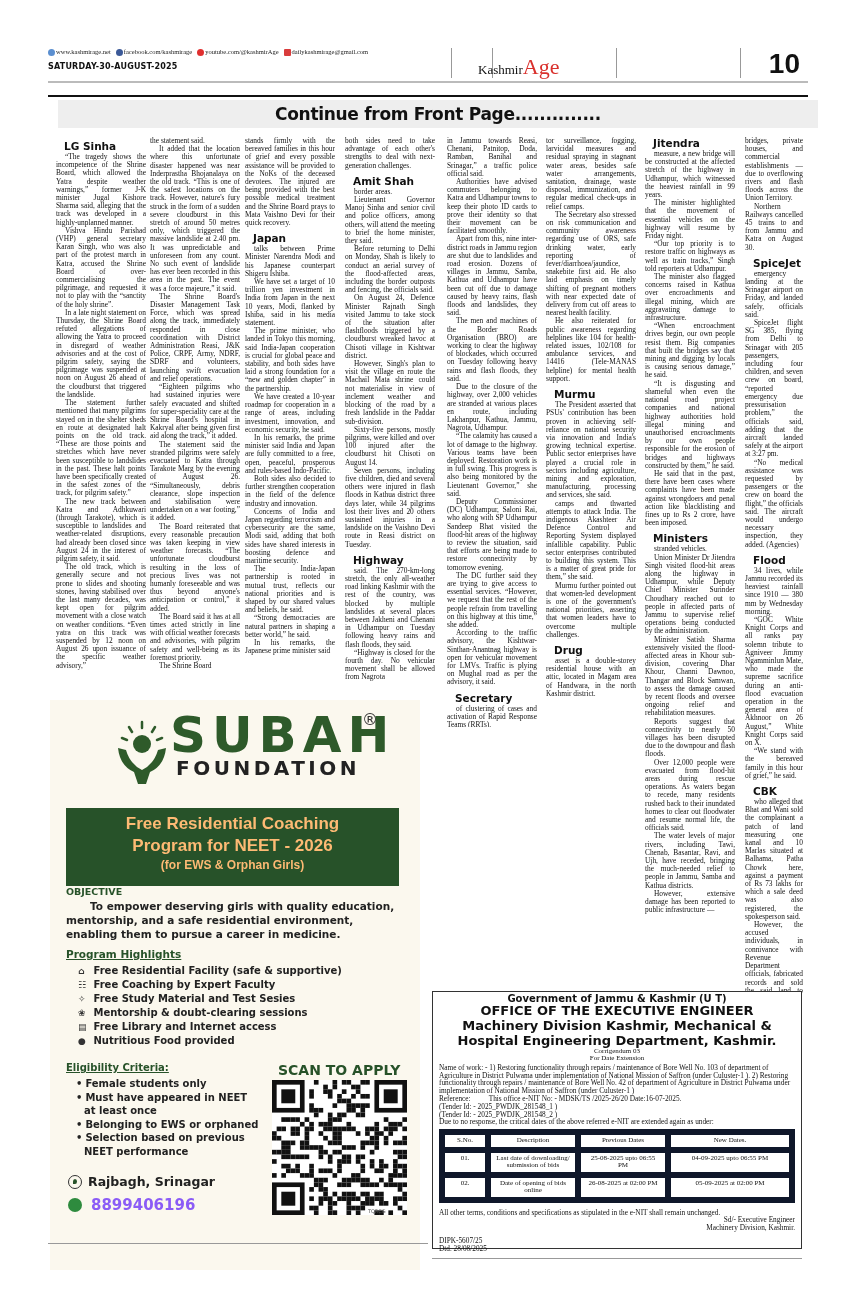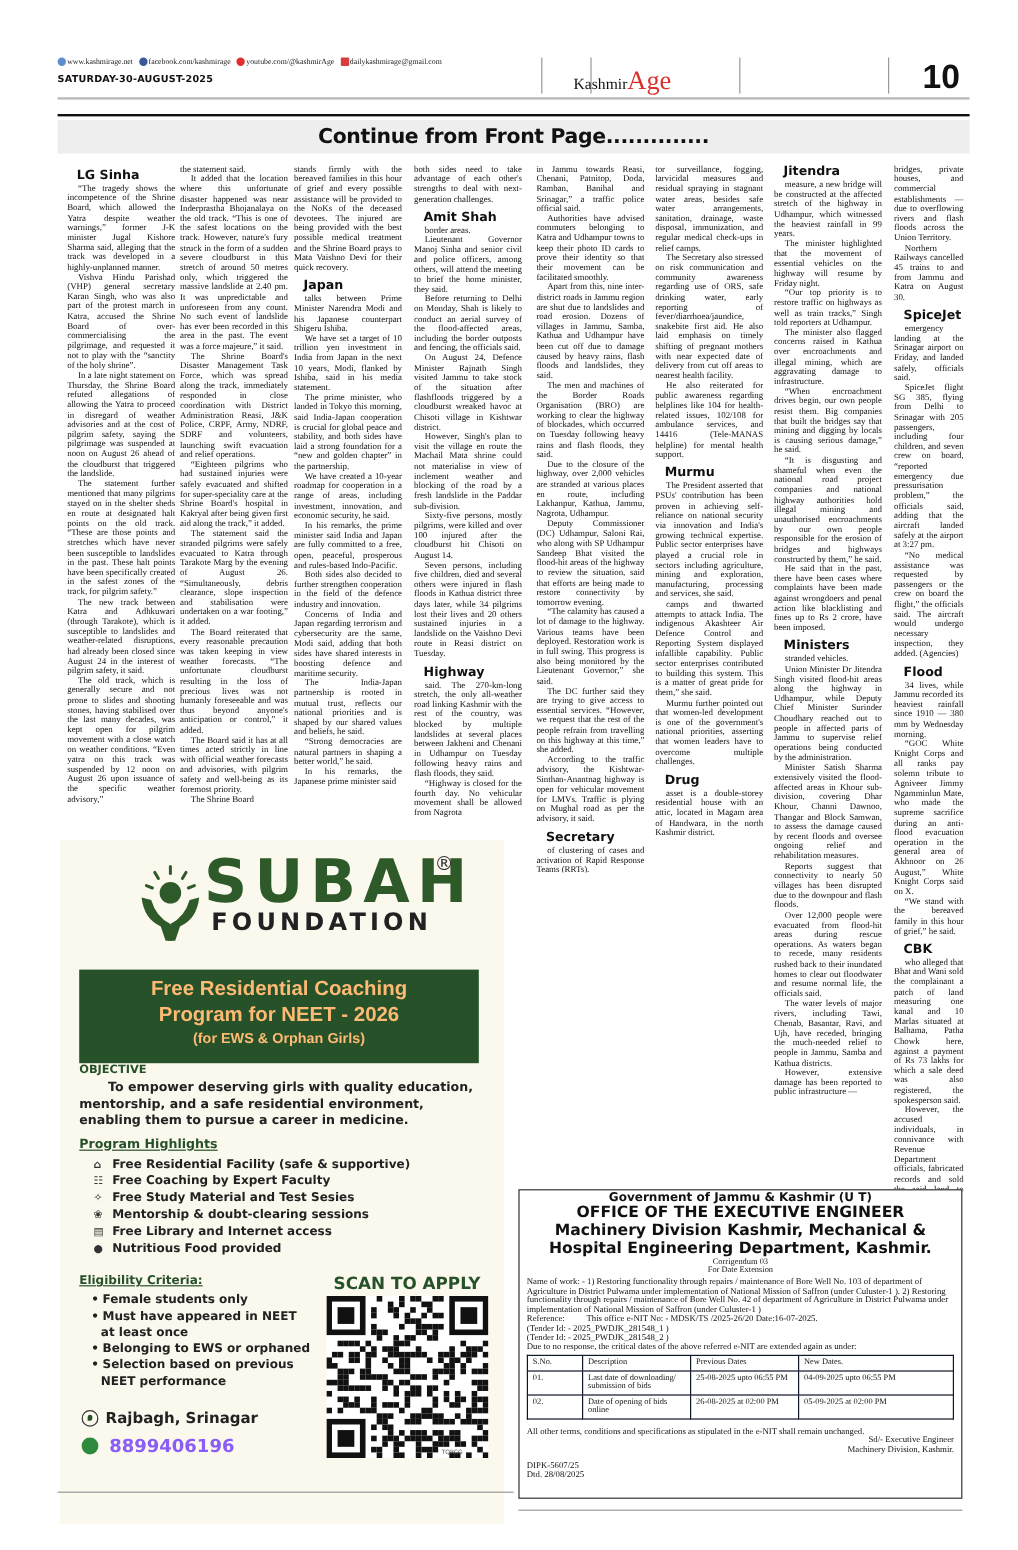--- a/index.html
+++ b/index.html
@@ -15,21 +15,21 @@
   .mh-vr2 { position: absolute; left: 444px; top: 0; height: 30px; border-left: 1px solid #999; }
   .mh-logo { position: absolute; left: 430px; top: 6px; font-family: "Liberation Serif", serif; white-space: nowrap; }
   .mh-logo .k { font-size: 13px; color: #111; }
   .mh-logo .a { font-size: 22px; color: #d9302c; }
   .mh-vr3 { position: absolute; left: 568px; top: 0; height: 30px; border-left: 1px solid #999; }
   .mh-vr4 { position: absolute; left: 692px; top: 0; height: 30px; border-left: 1px solid #999; }
   .mh-page { position: absolute; right: 8px; top: 0px; font-family: "Liberation Sans", sans-serif; font-size: 28px; font-weight: bold; }
   .mh-rule { position: absolute; left: 0; top: 33px; width: 760px; border-top: 2px solid #bbb; }
   .top-rule { position: absolute; left: 48px; top: 95px; width: 760px; border-top: 2px solid #111; }
 
-  .banner { position: absolute; left: 48px; top: 100px; width: 760px; height: 28px; background: #eee; text-align: center; font-family: "DejaVu Sans", sans-serif; font-weight: bold; font-size: 17px; line-height: 28px; letter-spacing: -0.3px; }
+  .banner { position: absolute; left: 58px; top: 100px; width: 760px; height: 28px; background: #eee; text-align: center; font-family: "DejaVu Sans", sans-serif; font-weight: bold; font-size: 17px; line-height: 28px; letter-spacing: -0.3px; }
 
   .col { position: absolute; font-size: 7.4px; line-height: 8.2px; text-align: justify; hyphens: auto; }
   .col p { text-indent: 9px; }
   .col h3 { font-family: "DejaVu Sans", sans-serif; font-weight: bold; font-size: 10.5px; line-height: 13px; margin: 5px 0 0 8px; text-align: left; }
   .col h3.first { margin-top: 0; }
   .c1 { left: 56px; top: 140px; width: 80px; }
   .c2 { left: 146px; top: 137px; width: 80px; }
   .c3 { left: 245px; top: 137px; width: 89px; }
   .c4 { left: 344px; top: 137px; width: 87px; }
   .c5 { left: 450px; top: 137px; width: 89px; }
@@ -66,21 +66,21 @@
   .ad-qr-label { position: absolute; left: 318px; top: 508px; font-family: "DejaVu Sans", sans-serif; font-size: 5px; color: #555; }
   .ad-bottom-rule { position: absolute; left: 48px; top: 1243px; width: 380px; border-top: 1.5px solid #999; }
 
   
   .notice { position: absolute; left: 432px; top: 991px; width: 370px; height: 258px; border: 1px solid #333; background: #fff; font-family: "Liberation Serif", serif; font-size: 7.3px; line-height: 7.8px; }
   .n-gov { text-align: center; font-family: "DejaVu Sans", sans-serif; font-weight: bold; font-size: 10px; margin-top: 3px; }
   .n-title { text-align: center; font-family: "DejaVu Sans", sans-serif; font-weight: bold; font-size: 13px; line-height: 15px; }
   .n-sub { text-align: center; font-size: 7px; line-height: 7.5px; }
   .n-body { padding: 1px 6px 0 6px; }
   .n-table { margin: 3px 6px 0 6px; border-collapse: collapse; width: 356px; font-size: 7px; line-height: 7.5px; }
-  .n-table td, .n-table th { border: 1px solid #0f172a; padding: 2px 4px; text-align: left; font-weight: normal; vertical-align: top; }
+  .n-table td, .n-table th { border: 6px solid #0f172a; padding: 2px 4px; text-align: center; font-weight: normal; vertical-align: top; }
   .n-foot { padding: 6px 6px 0 6px; }
   .n-sig { text-align: right; padding-right: 6px; }
   .n-ref { padding: 5px 6px 0 6px; }
   .notice-rule { position: absolute; left: 432px; top: 1258px; width: 370px; border-top: 1px solid #999; }
 </style>
 </head>
 <body>
 
 <div class="masthead">
   <div class="mh-left">
@@ -153,22 +153,22 @@
     <p>said. The 270-km-long stretch, the only all-weather road linking Kashmir with the rest of the country, was blocked by multiple landslides at several places between Jakheni and Chenani in Udhampur on Tuesday following heavy rains and flash floods, they said.</p>
     <p>“Highway is closed for the fourth day. No vehicular movement shall be allowed from Nagrota</p>
   </div>
 
 <div class="col c5" id="col5" style="left: 447px; width: 90px; max-height: 590px; overflow: hidden;">
     <p style="text-indent: 0px;">in Jammu towards Reasi, Chenani, Patnitop, Doda, Ramban, Banihal and Srinagar,” a traffic police official said.</p>
     <p>Authorities have advised commuters belonging to Katra and Udhampur towns to keep their photo ID cards to prove their identity so that their movement can be facilitated smoothly.</p>
     <p>Apart from this, nine inter-district roads in Jammu region are shut due to landslides and road erosion. Dozens of villages in Jammu, Samba, Kathua and Udhampur have been cut off due to damage caused by heavy rains, flash floods and landslides, they said.</p>
     <p>The men and machines of the Border Roads Organisation (BRO) are working to clear the highway of blockades, which occurred on Tuesday following heavy rains and flash floods, they said.</p>
     <p>Due to the closure of the highway, over 2,000 vehicles are stranded at various places en route, including Lakhanpur, Kathua, Jammu, Nagrota, Udhampur.</p>
+    <p>“The calamity has caused a lot of damage to the highway. Various teams have been deployed. Restoration work is in full swing. This progress is also being monitored by the Lieutenant Governor,” she said.</p>
     <p>Deputy Commissioner (DC) Udhampur, Saloni Rai, who along with SP Udhampur Sandeep Bhat visited the flood-hit areas of the highway to review the situation, said that efforts are being made to restore connectivity by tomorrow evening.</p>
-    <p>“The calamity has caused a lot of damage to the highway. Various teams have been deployed. Restoration work is in full swing. This progress is also being monitored by the Lieutenant Governor,” she said.</p>
     <p>The DC further said they are trying to give access to essential services. “However, we request that the rest of the people refrain from travelling on this highway at this time,” she added.</p>
     <p>According to the traffic advisory, the Kishtwar-Sinthan-Anantnag highway is open for vehicular movement for LMVs. Traffic is plying on Mughal road as per the advisory, it said.</p>
     <h3>Secretary</h3>
     <p>of clustering of cases and activation of Rapid Response Teams (RRTs).</p>
   </div>
 
 <div class="col c6" id="col6" style="left: 546px; width: 90px; max-height: 590px; overflow: hidden;">
     <p style="text-indent: 0px;">tor surveillance, fogging, larvicidal measures and residual spraying in stagnant water areas, besides safe water arrangements, sanitation, drainage, waste disposal, immunization, and regular medical check-ups in relief camps.</p>
     <p>The Secretary also stressed on risk communication and community awareness regarding use of ORS, safe drinking water, early reporting of fever/diarrhoea/jaundice, snakebite first aid. He also laid emphasis on timely shifting of pregnant mothers with near expected date of delivery from cut off areas to nearest health facility.</p>
     <p>He also reiterated for public awareness regarding helplines like 104 for health-related issues, 102/108 for ambulance services, and 14416 (Tele-MANAS helpline) for mental health support.</p>

